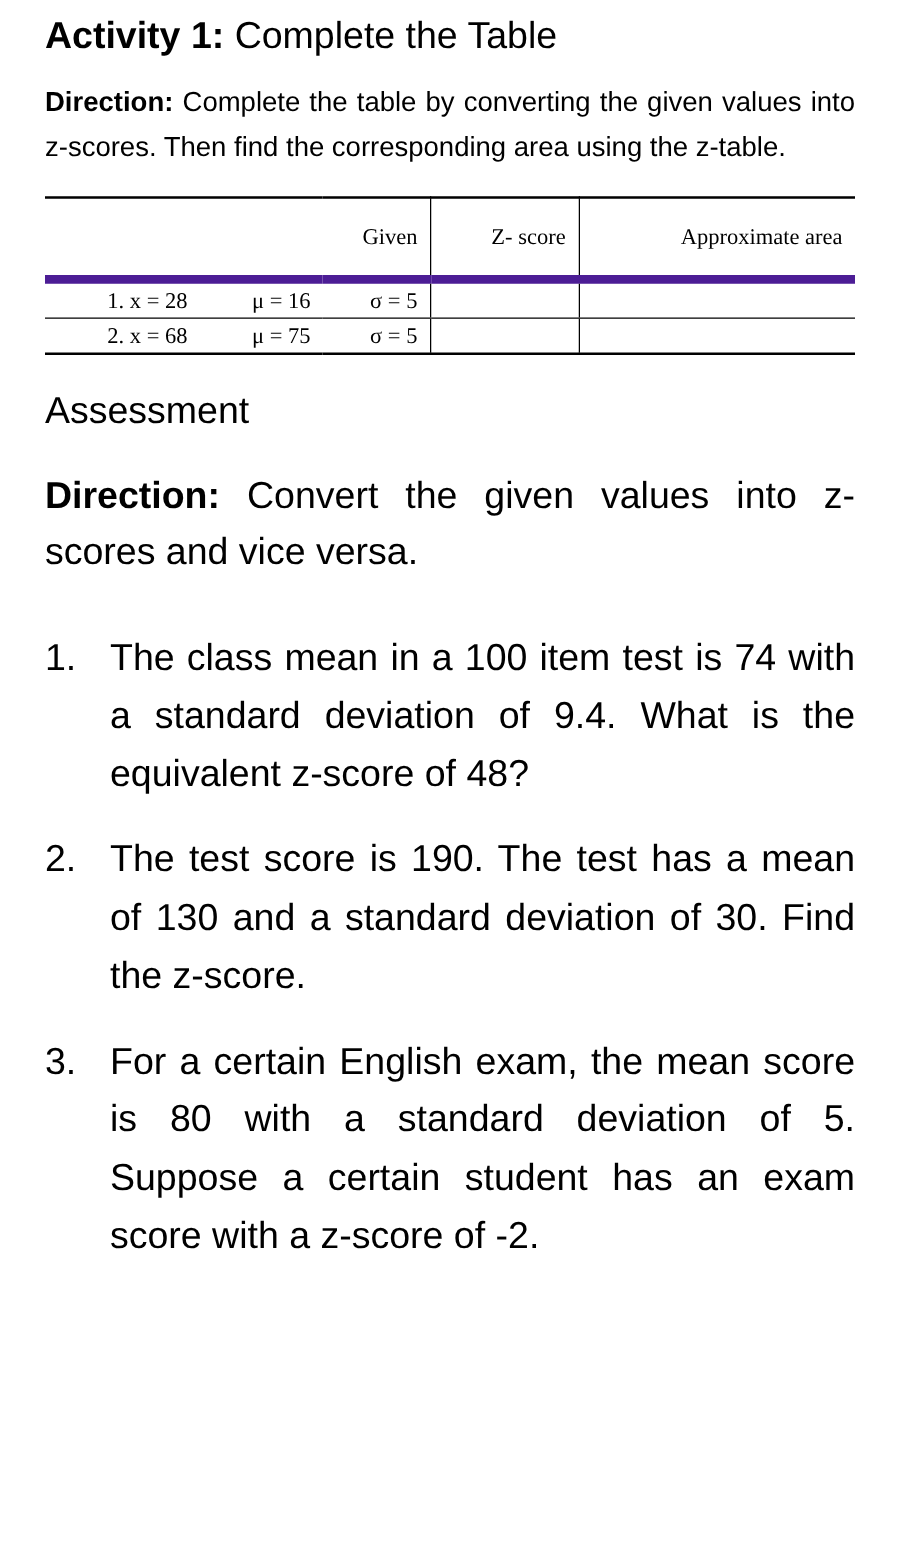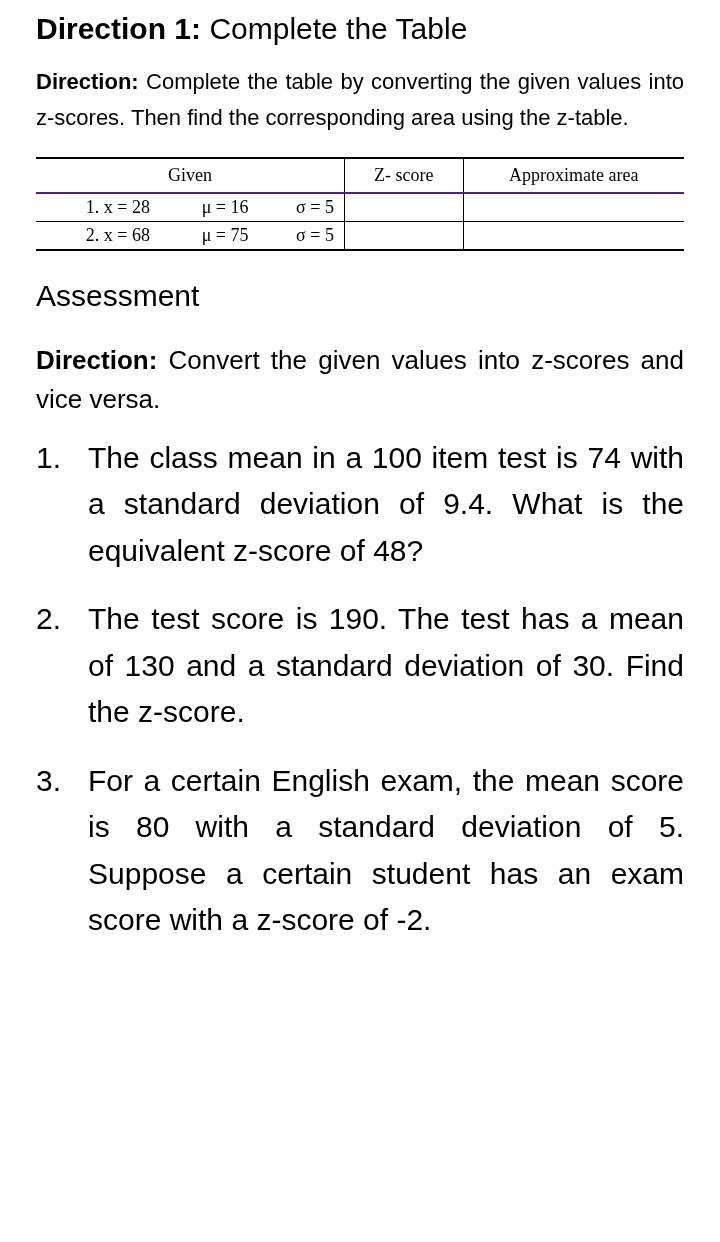--- a/index.html
+++ b/index.html
@@ -34,23 +34,23 @@
       width: 100%;
       border-collapse: collapse;
       font-family: "Times New Roman", Times, serif;
       font-size: 18px;
       border-top: 2px solid #000;
       border-bottom: 2px solid #000;
       margin-bottom: 28px;
     }
     table.data-table th {
       font-weight: normal;
-      text-align: center;
-      padding: 6px 10px;
-      border-bottom: 2px solid #4c1d95;
+      text-align: right;
+      padding: 20px 10px;
+      border-bottom: 7px solid #4c1d95;
     }
     table.data-table th.given-header {
       border-right: none;
     }
     table.data-table th.zscore-header,
     table.data-table th.area-header {
       border-left: 1px solid #000;
     }
     table.data-table td {
       padding: 3px 10px;
@@ -63,24 +63,24 @@
     table.data-table td.zcell,
     table.data-table td.acell {
       border-left: 1px solid #000;
     }
     .assessment-heading {
       font-size: 30px;
       font-weight: normal;
       margin-bottom: 28px;
     }
     .direction2-block {
-      font-size: 26px;
+      font-size: 30px;
       line-height: 1.5;
       text-align: justify;
-      margin-bottom: 16px;
+      margin-bottom: 40px;
     }
     ol.questions {
       list-style: none;
       padding-left: 0;
     }
     ol.questions li {
       font-size: 30px;
       line-height: 1.55;
       text-align: justify;
       margin-bottom: 22px;
@@ -92,21 +92,21 @@
     }
     ol.questions li .qtext {
       flex: 1;
       text-align: justify;
     }
   </style>
 </head>
 <body>
 
 <div class="activity-line">
-  <span class="activity-label">Direction 1:</span>
+  <span class="activity-label">Activity 1:</span>
   <span>Complete the Table</span>
 </div>
 
 <div class="direction-block">
   <span class="direction-label">Direction:</span>
   <span>Complete the table by converting the given values into z-scores. Then find the corresponding area using the z-table.</span>
 </div>
 
 <table class="data-table">
   <thead>

